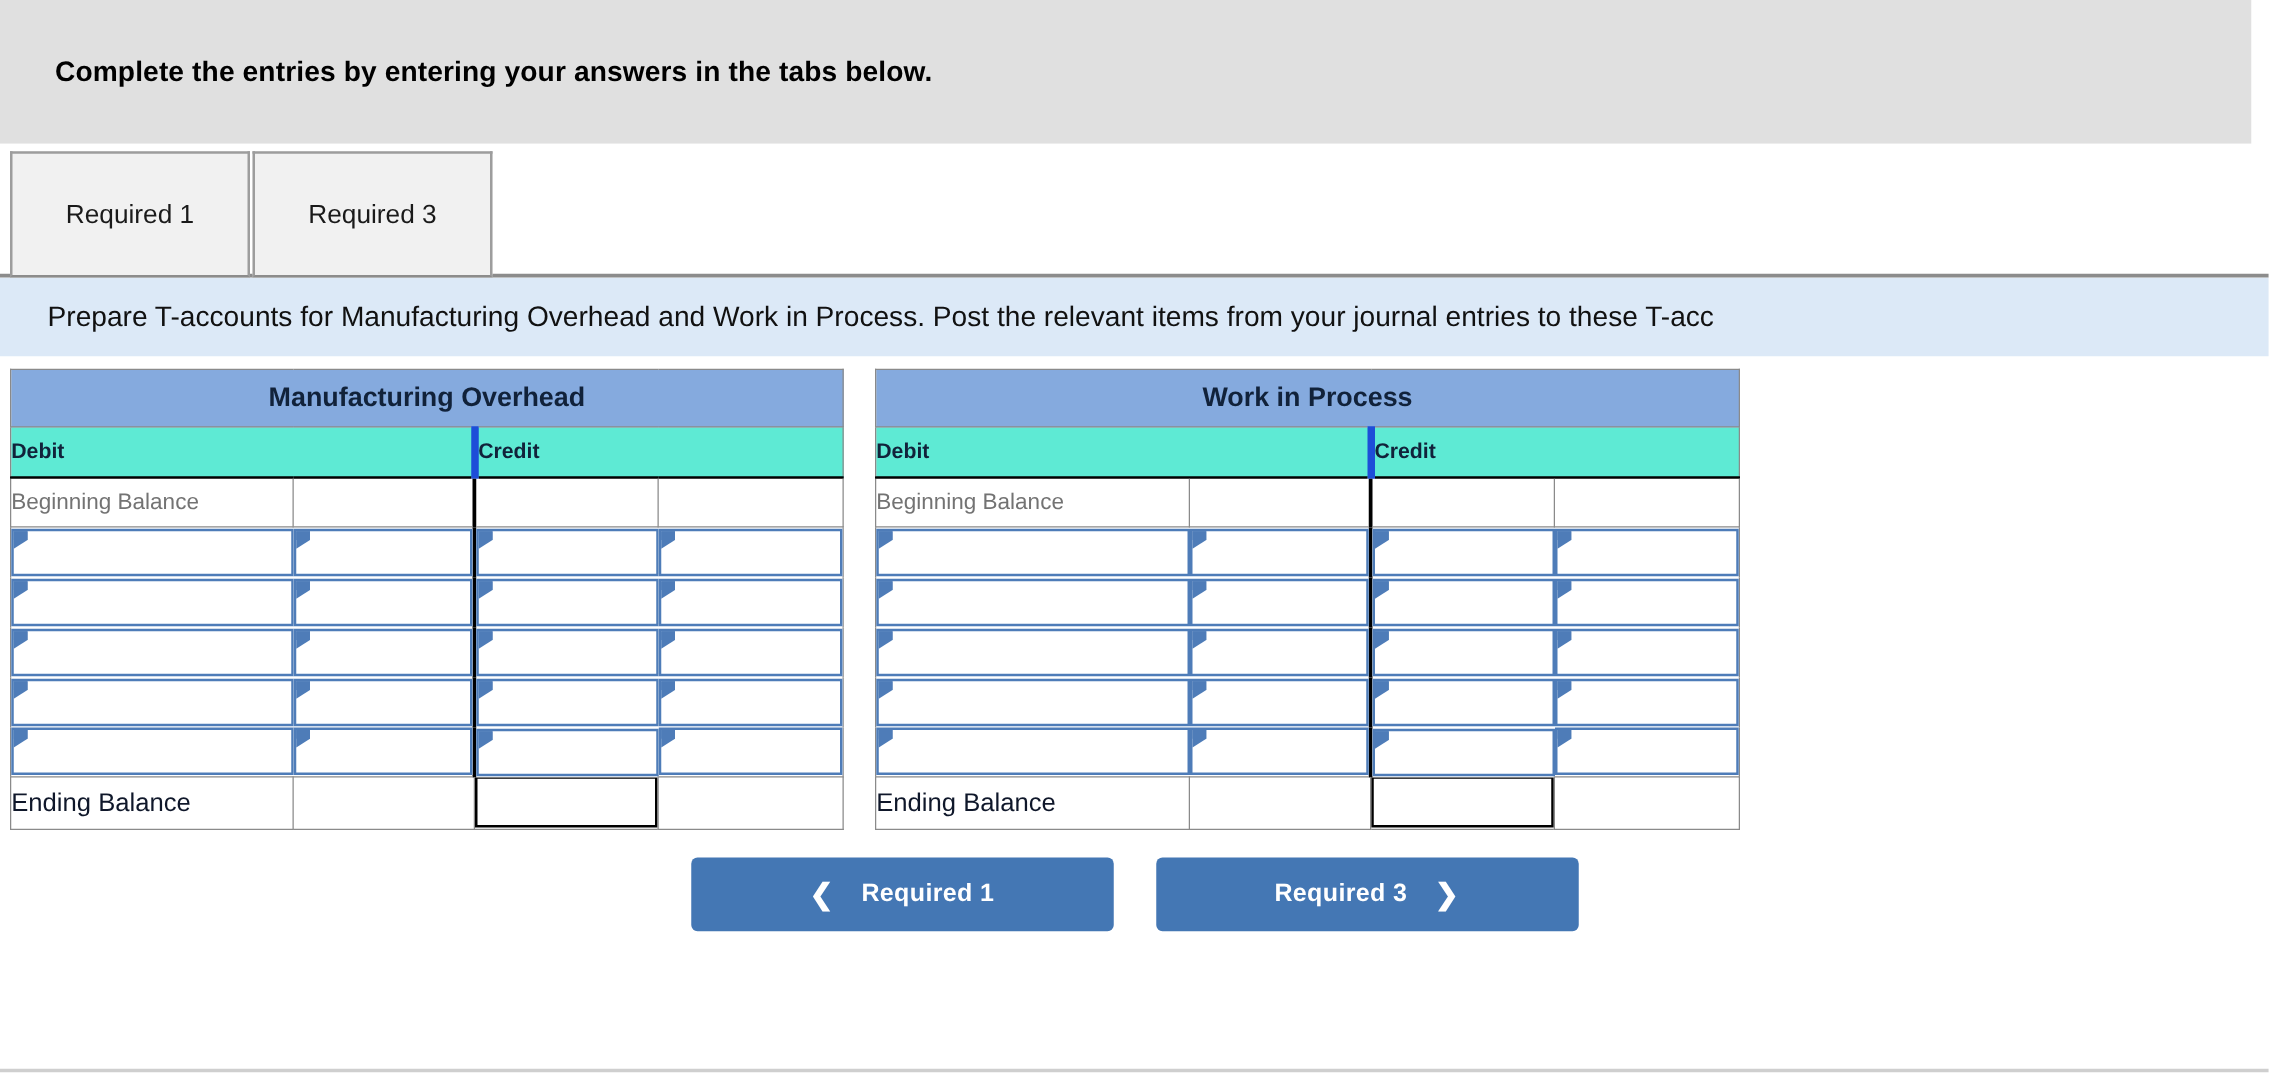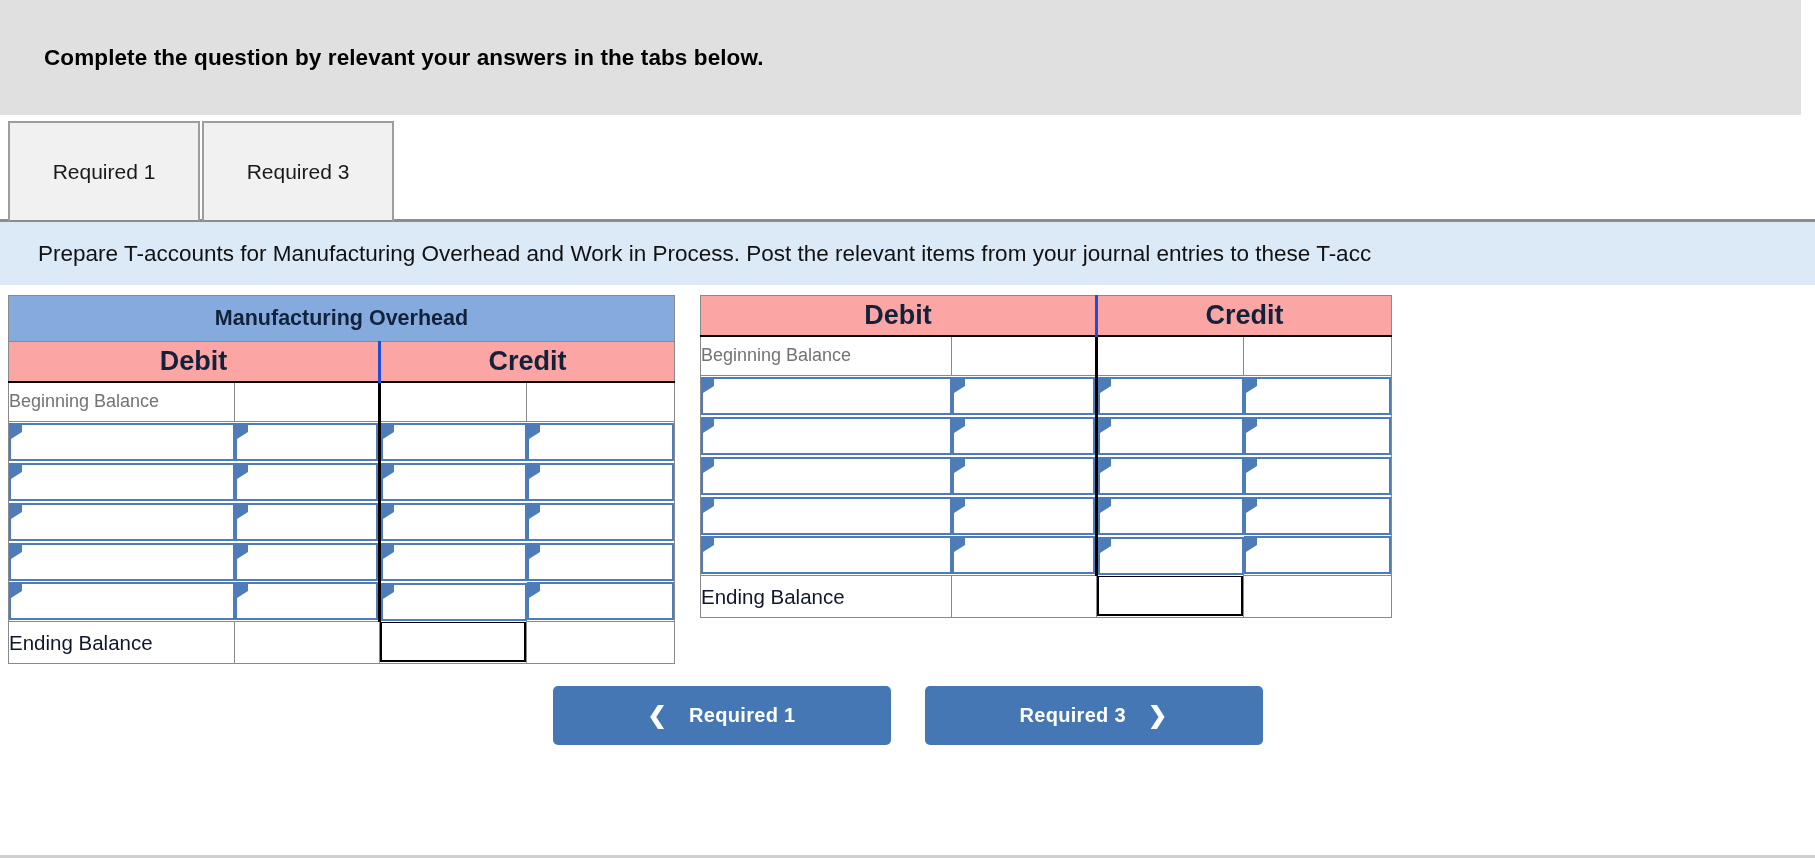--- a/index.html
+++ b/index.html
@@ -110,29 +110,29 @@
   .acct-title {
     background: #85aade;
     border: 1px solid #8a8a8a;
     height: 46px;
     text-align: center;
     font-size: 21.5px;
     font-weight: bold;
     color: #11223a;
   }
   .acct-subhead {
-    background: #fca5a5;
+    background: #5eead4;
     border: 1px solid #8a8a8a;
     height: 40px;
-    text-align: center;
-    font-size: 27px;
+    text-align: left;
+    font-size: 17px;
     font-weight: bold;
     color: #11223a;
   }
-  .acct-subhead.mid-split { border-left: 3px solid #1d4ed8; margin-top: 20px; }
+  .acct-subhead.mid-split { border-left: 6px solid #1d4ed8; margin-top: 20px; }
 
   .row-label-cell {
     border: 1px solid #8a8a8a;
     border-top: 2px solid #000000;
     height: 40px;
     font-size: 18px;
     color: #737373;
     padding-left: 6px;
     white-space: nowrap;
   }
@@ -231,21 +231,21 @@
     left: 0; bottom: 0;
     width: 1815px;
     height: 3px;
     background: #cfcfcf;
   }
 </style>
 </head>
 <body>
 
 <div class="top-banner">
-  <div class="top-banner-text">Complete the question by relevant your answers in the tabs below.</div>
+  <div class="top-banner-text">Complete the entries by entering your answers in the tabs below.</div>
 </div>
 
 <div class="tabstrip">
   <div class="tab">
     <span>Required 1</span>
   </div>
   <div class="tab">
     <span>Required 3</span>
   </div>
 </div>
@@ -363,20 +363,23 @@
   <div class="account-gap"></div>
 
   <table class="taccount">
     <colgroup>
       <col style="width:251px">
         <col style="width:145px">
       <col style="width:147px">
         <col style="width:148px">
     </colgroup>
     <tbody>
+      <tr>
+        <td class="acct-title" colspan="4">Work in Process</td>
+      </tr>
       <tr>
         <td class="acct-subhead" colspan="2">Debit</td>
         <td class="acct-subhead mid-split" colspan="2">Credit</td>
       </tr>
       <tr>
         <td class="row-label-cell">Beginning Balance</td>
         <td class="row-plain-cell"></td>
         <td class="row-plain-cell mid-split"></td>
         <td class="row-plain-cell"></td>
       </tr>

